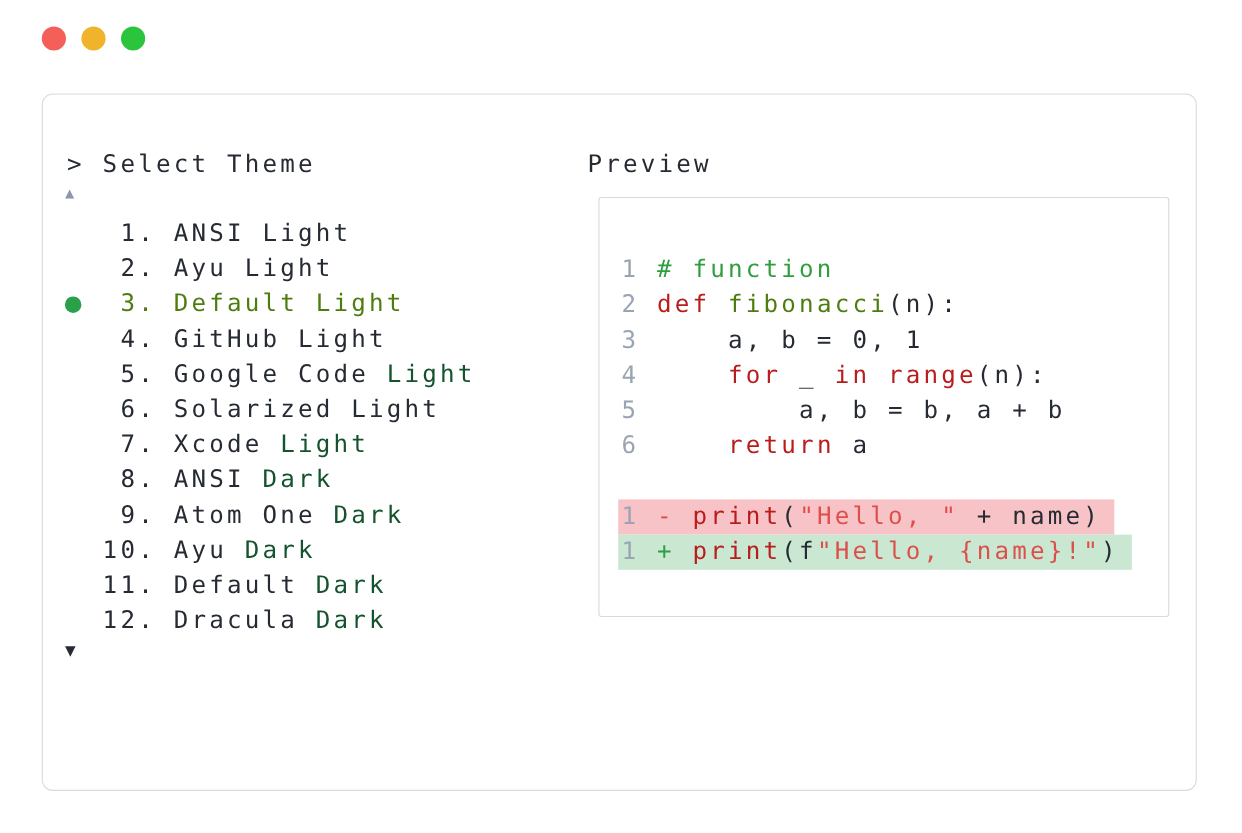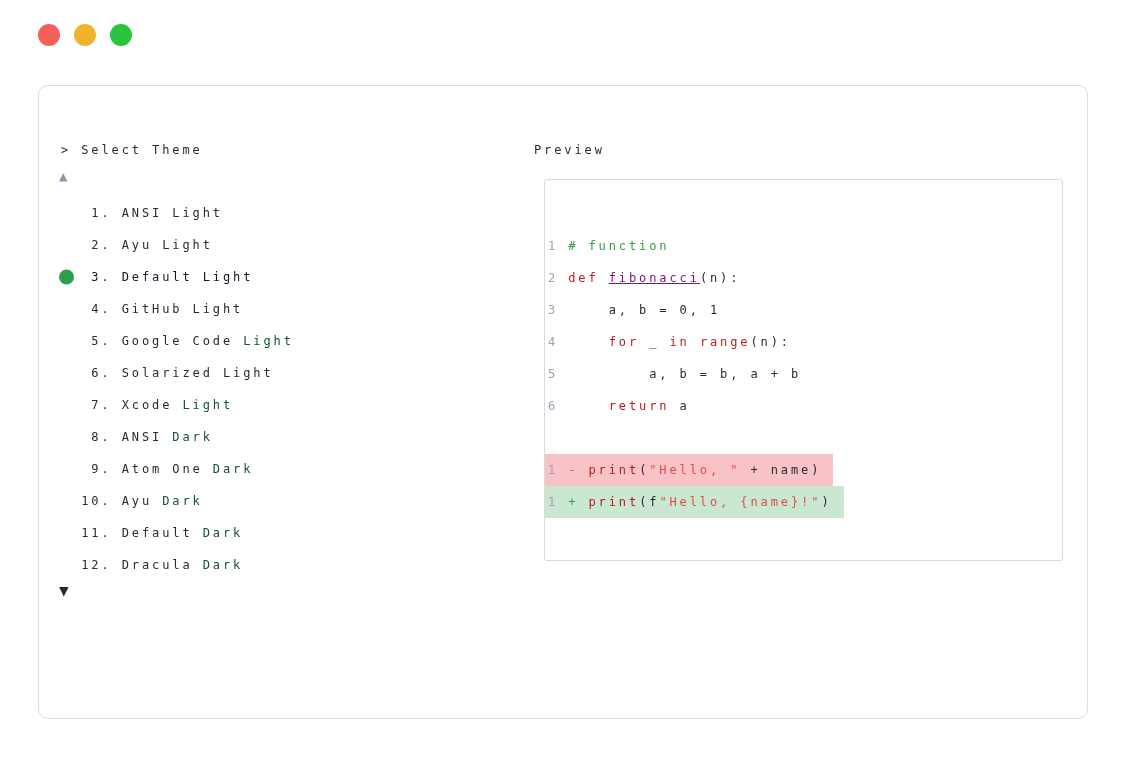--- a/index.html
+++ b/index.html
@@ -10,51 +10,51 @@
   .traffic { position:absolute; left:38px; top:24px; display:flex; gap:14px; }
   .dot { width:22px; height:22px; border-radius:50%; }
   .dot.r { background:#f46059; }
   .dot.y { background:#f0b42c; }
   .dot.g { background:#2bc43d; }
 
   
   .panel { position:absolute; left:38px; top:85px; width:1050px; height:634px;
     border:1.5px solid #d8dbe2; border-radius:10px; background:#fff; }
 
-  .mono { font-size:12px; letter-spacing:2.9px; line-height:32px; color:#262b33;
+  .mono { font-size:22px; letter-spacing:2.9px; line-height:32px; color:#262b33;
     white-space:pre; }
 
   .prompt { position:absolute; left:22px; top:48px; }
   .preview-title { position:absolute; left:495px; top:48px;text-align:right; }
 
   .scroll-up { position:absolute; left:20px; top:82px; font-size:14px; color:#8c97ab; }
   .scroll-down { position:absolute; left:20px; top:495px; font-size:16px; color:#262b33; }
 
   #theme-list { position:absolute; left:0; top:111px; width:480px; }
   .trow { position:relative; height:32px; line-height:32px; padding-left:22px;
     white-space:pre; cursor:default; }
   .trow .muted { color:#14532d; }
-  .trow.sel { color:#0f172a; }
+  .trow.sel { color:#4d7c0f; }
   .marker { position:absolute; left:20px; top:50%; transform:translateY(-50%);
     width:15px; height:15px; border-radius:50%; background:#2ba04a; }
 
   .footer { position:absolute; left:22px; top:557px; color:#9aa3b2; }
 
   
   .preview-box { position:absolute; left:505px; top:93px; width:519px; height:382px;
     border:1.5px solid #d6dae1; border-radius:3px; background:#fff; overflow:hidden; }
   #code { position:absolute; left:0; top:50px; right:0; }
   .cl { height:32px; line-height:32px; white-space:pre; }
-  .lw { display:inline-block; padding:0 12px 0 3px; }
+  .lw { display:inline-block; margin-left:17px; padding:0 12px 0 3px; }
   .lw.bg-del { background:#f8c3c6; }
   .lw.bg-add { background:#c9e7d1; }
   .ln { color:#9aa4b3; }
   .tk-x { color:#262b33; }
   .tk-k { color:#b91c1c; }
-  .tk-fn { color:#701a75;text-decoration:underline; }
+  .tk-fn { color:#4d7c0f; }
   .tk-s { color:#dd4f4b; }
   .tk-c { color:#2f9e3d; }
   .tk-del { color:#dd4f4b; }
   .tk-add { color:#2f9e44; }
 </style>
 </head>
 <body>
 
 <div class="traffic">
   <span class="dot r"></span>

